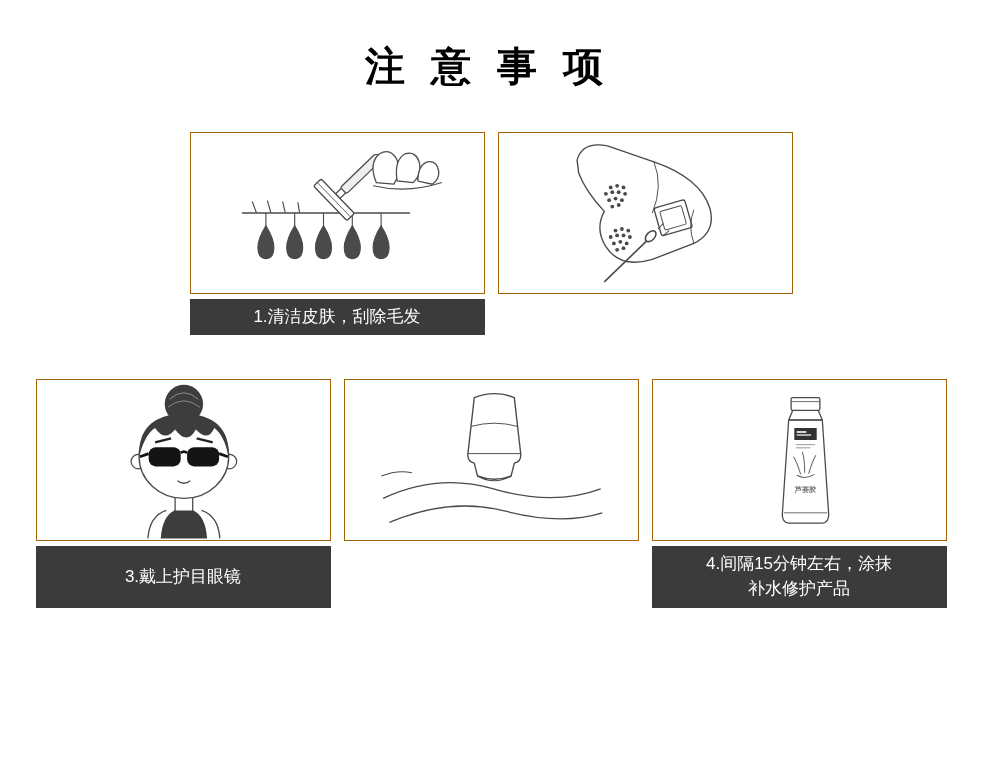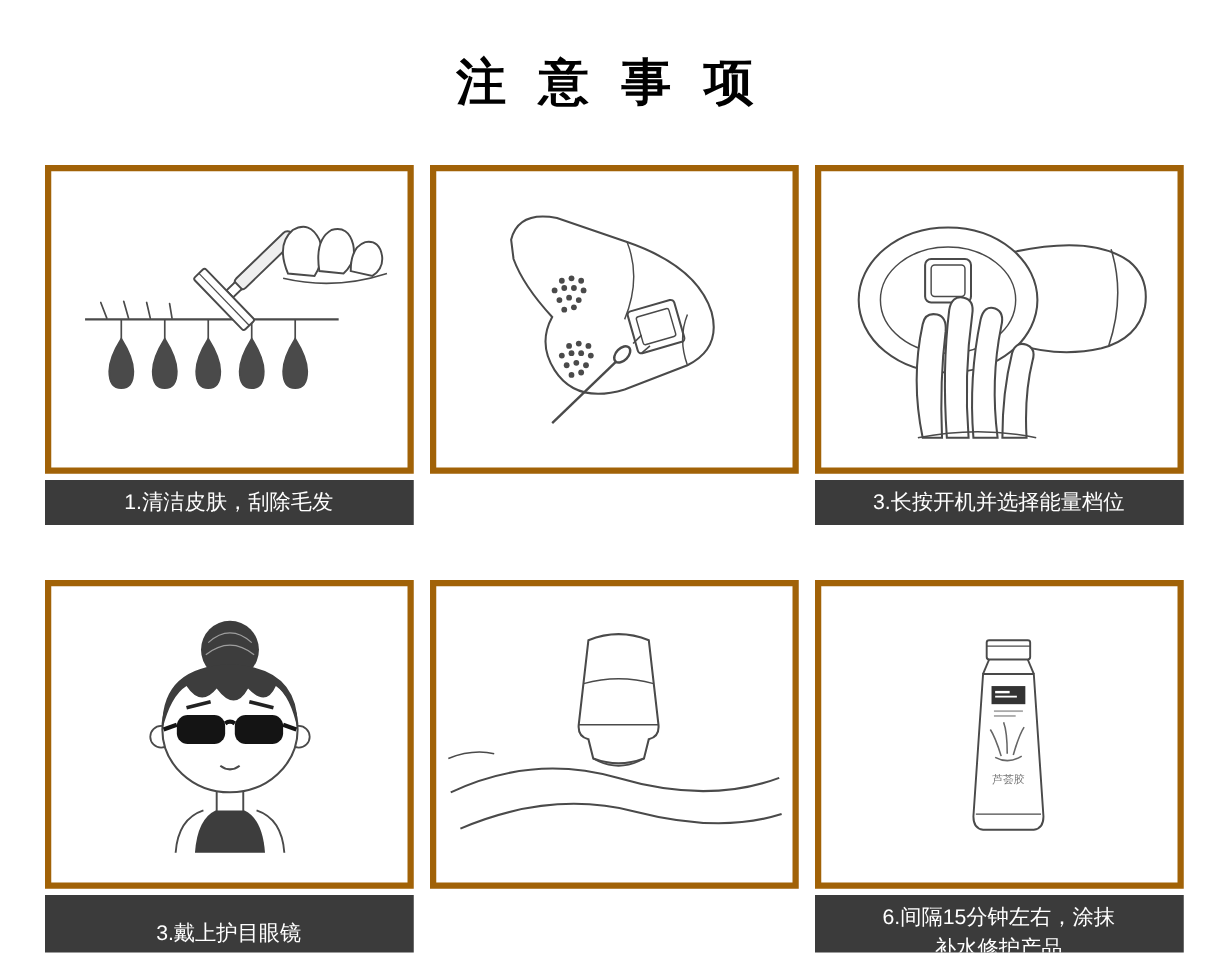--- a/index.html
+++ b/index.html
@@ -8,21 +8,21 @@
     font-family:"Liberation Sans","DejaVu Sans",sans-serif;
   }
   .sheet{width:982px;height:762px;position:relative;}
   .page-title{
     text-align:center;margin-top:44px;font-size:40px;font-weight:bold;color:#000;
     letter-spacing:26px;padding-left:12px;line-height:1.1;
   }
   .grid-row{display:flex;justify-content:center;gap:13px;margin-top:44px;}
   .panel{width:295px;display:flex;flex-direction:column;}
   .illus{
-    height:247px;border:5px solid #a16207;background:#fff;box-sizing:border-box;
+    height:162px;border:1px solid #a16207;background:#fff;box-sizing:border-box;font-weight:bold;
   }
   .illus svg{width:100%;height:100%;display:block;}
   .caption{
     margin-top:5px;background:#3b3b3b;color:#ffffff;font-size:17px;
     display:flex;align-items:center;justify-content:center;text-align:center;
     min-height:36px;padding:3px 8px;box-sizing:border-box;line-height:1.45;
     white-space:pre-line;
   }
   .row2 .caption{min-height:62px;}
 </style>
@@ -124,44 +124,20 @@
           <g stroke="#4a4a4a" stroke-width="2" fill="#ffffff">
             <line x1="96" y1="186" x2="150" y2="134"></line>
             <ellipse cx="154" cy="129" rx="5" ry="8" transform="rotate(44 154 129)"></ellipse>
             <line x1="163" y1="120" x2="170" y2="113" stroke-width="1.3"></line>
             <line x1="170" y1="128" x2="177" y2="122" stroke-width="1.3"></line>
           </g>
         </svg>
       </div>
     </div>
 
-    <div class="panel">
-      <div class="illus">
-        <svg viewBox="0 0 295 200">
-          <g stroke="#4a4a4a" stroke-width="1.7" fill="#ffffff">
-
-            <path d="M160,44 Q225,30 255,52 Q272,66 268,90 Q262,116 232,124 Q196,132 160,120 Z"></path>
-            <path d="M240,42 Q252,80 238,122" fill="none" stroke-width="1.3"></path>
-
-            <ellipse cx="105" cy="84" rx="74" ry="60"></ellipse>
-            <ellipse cx="105" cy="84" rx="56" ry="44" fill="none" stroke-width="1.2"></ellipse>
-
-            <rect x="86" y="50" width="38" height="36" rx="5"></rect>
-            <rect x="91" y="55" width="28" height="26" rx="3" fill="none" stroke-width="1.2"></rect>
-
-            <path d="M84,198 Q74,150 84,104 Q86,94 96,96 Q104,98 103,110 Q98,150 100,198 Z"></path>
-            <path d="M104,198 Q100,140 106,92 Q108,80 118,82 Q127,84 125,96 Q118,146 122,198 Z"></path>
-            <path d="M126,198 Q122,148 132,100 Q135,88 144,91 Q152,94 149,106 Q140,150 146,198 Z"></path>
-            <path d="M150,198 Q150,160 158,128 Q161,118 170,121 Q178,124 175,134 Q168,162 170,198 Z"></path>
-            <path d="M80,198 Q130,188 178,198" fill="none" stroke-width="1.3"></path>
-          </g>
-        </svg>
-      </div>
-      <div class="caption">3.长按开机并选择能量档位</div>
-    </div>
 
   </div>
 
   <div class="grid-row row2">
 
     <div class="panel">
       <div class="illus">
         <svg viewBox="0 0 295 200">
 
           <circle cx="148" cy="30" r="24" fill="#3d3d3d"></circle>
@@ -241,18 +217,18 @@
 
           <g stroke="#666666" stroke-width="1.3" fill="none">
             <path d="M149,118 Q144,102 140,96"></path>
             <path d="M154,116 Q154,98 151,90"></path>
             <path d="M159,117 Q164,100 168,94"></path>
             <path d="M144,119 Q155,125 166,118"></path>
           </g>
           <text x="155" y="140" font-size="9" fill="#777777" text-anchor="middle">芦荟胶</text>
         </svg>
       </div>
-      <div class="caption">6.间隔15分钟左右，涂抹
+      <div class="caption">4.间隔15分钟左右，涂抹
 补水修护产品</div>
     </div>
 
   </div>
 </div>
 
 </body></html>

